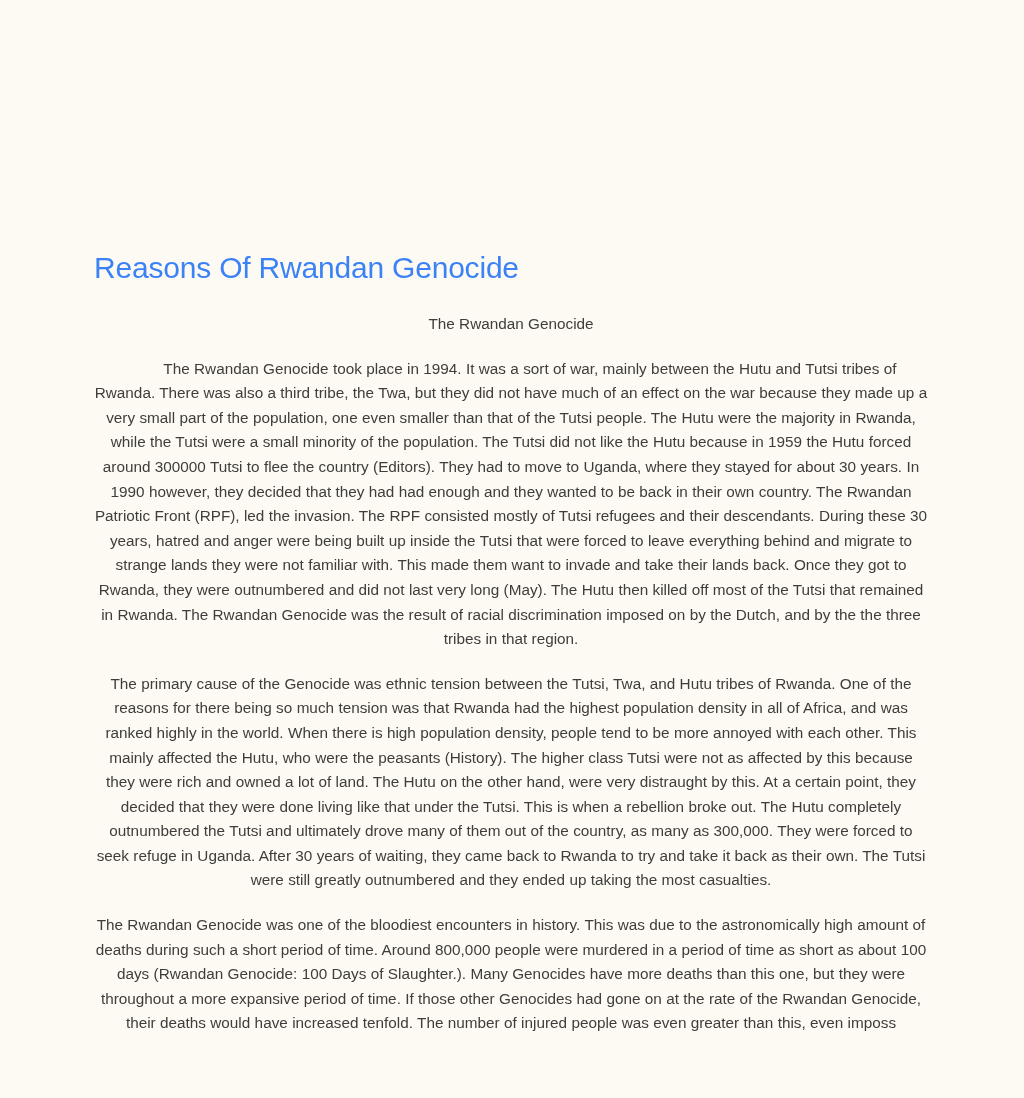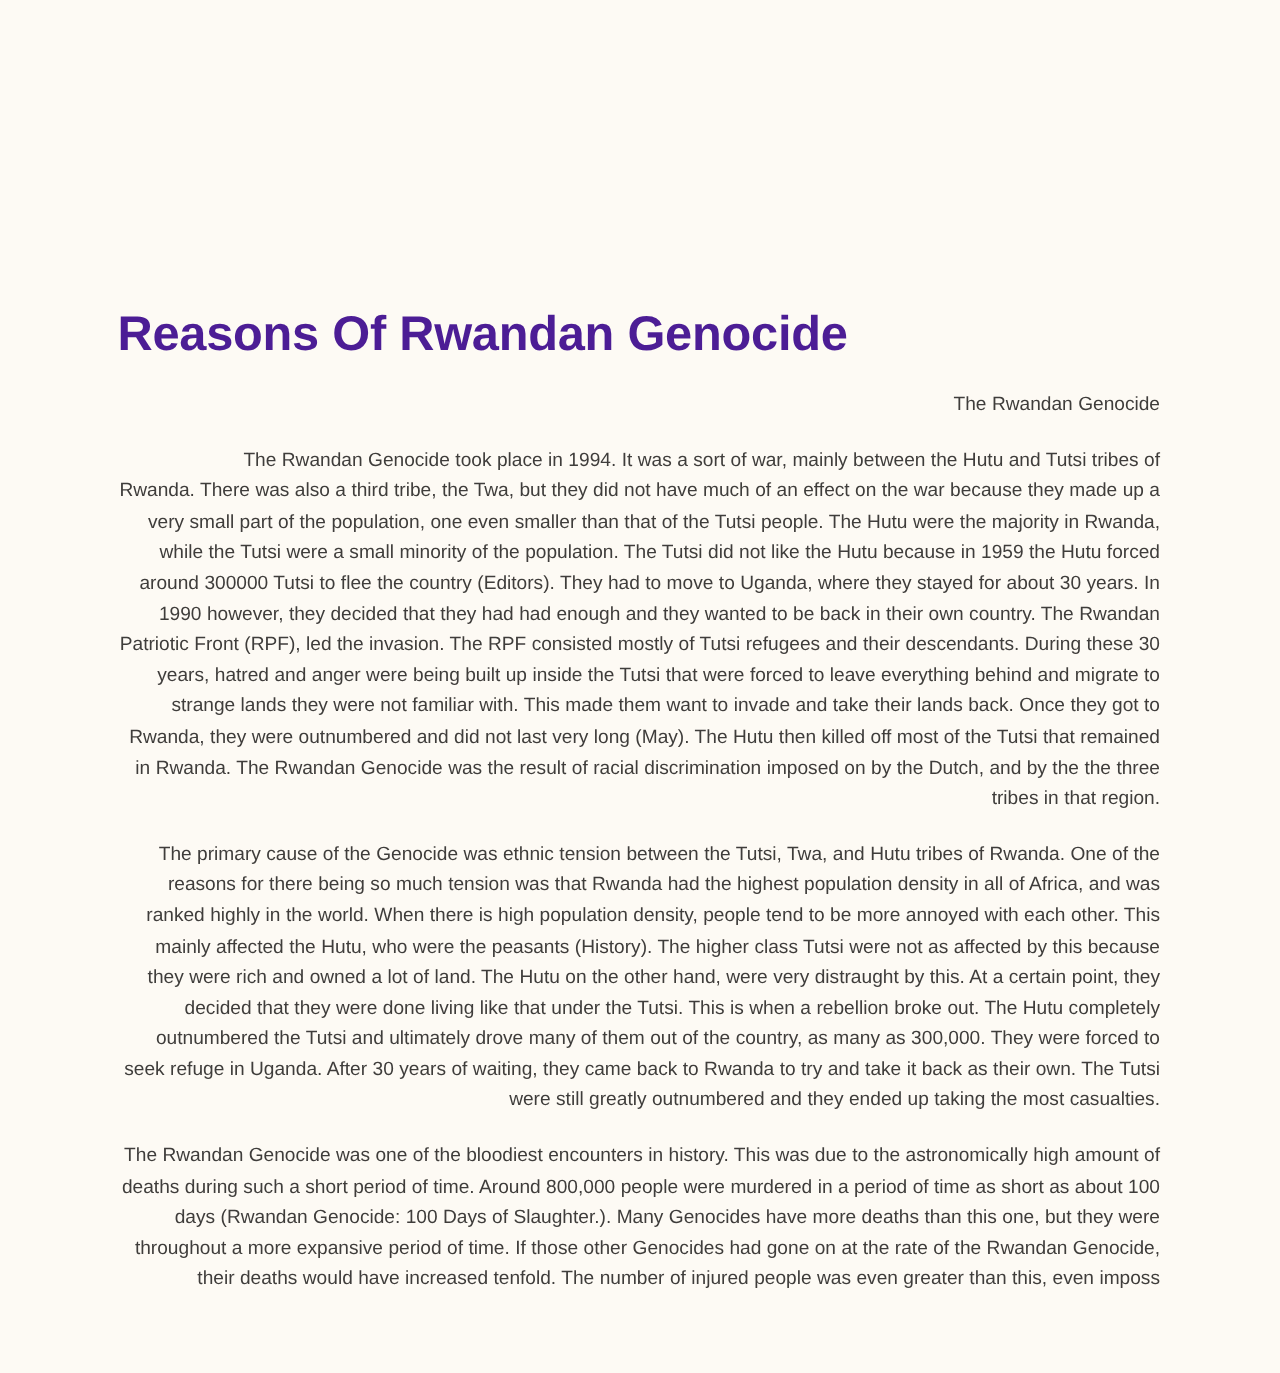--- a/index.html
+++ b/index.html
@@ -72,41 +72,41 @@
     height: 108px;
   }
   .logo svg { display: block; width: 108px; height: 108px; }
 
   
   .doc-title {
     position: absolute;
     left: 94px;
     top: 248px;
     margin: 0;
-    font-size: 39px;
-    font-weight: 700;
-    color: #4c1d95;
+    font-size: 30px;
+    font-weight: 400;
+    color: #3b82f6;
     letter-spacing: -0.2px;
     line-height: 40px;
     white-space: nowrap;
   }
 
   
   .body-wrap {
     position: absolute;
     left: 94px;
     top: 312px;
     width: 834px;
   }
   .body-wrap p {
     margin: 0;
     font-size: 15.3px;
     line-height: 24.6px;
     color: #3f3d3b;
-    text-align: right;
+    text-align: center;
     word-spacing: 0.1px;
   }
   .p-gap { margin-top: 20px !important; }
   .p-indent { text-indent: 38px; }
   .subhead {
     margin-bottom: 0 !important;
   }
 </style>
 </head>
 <body>

